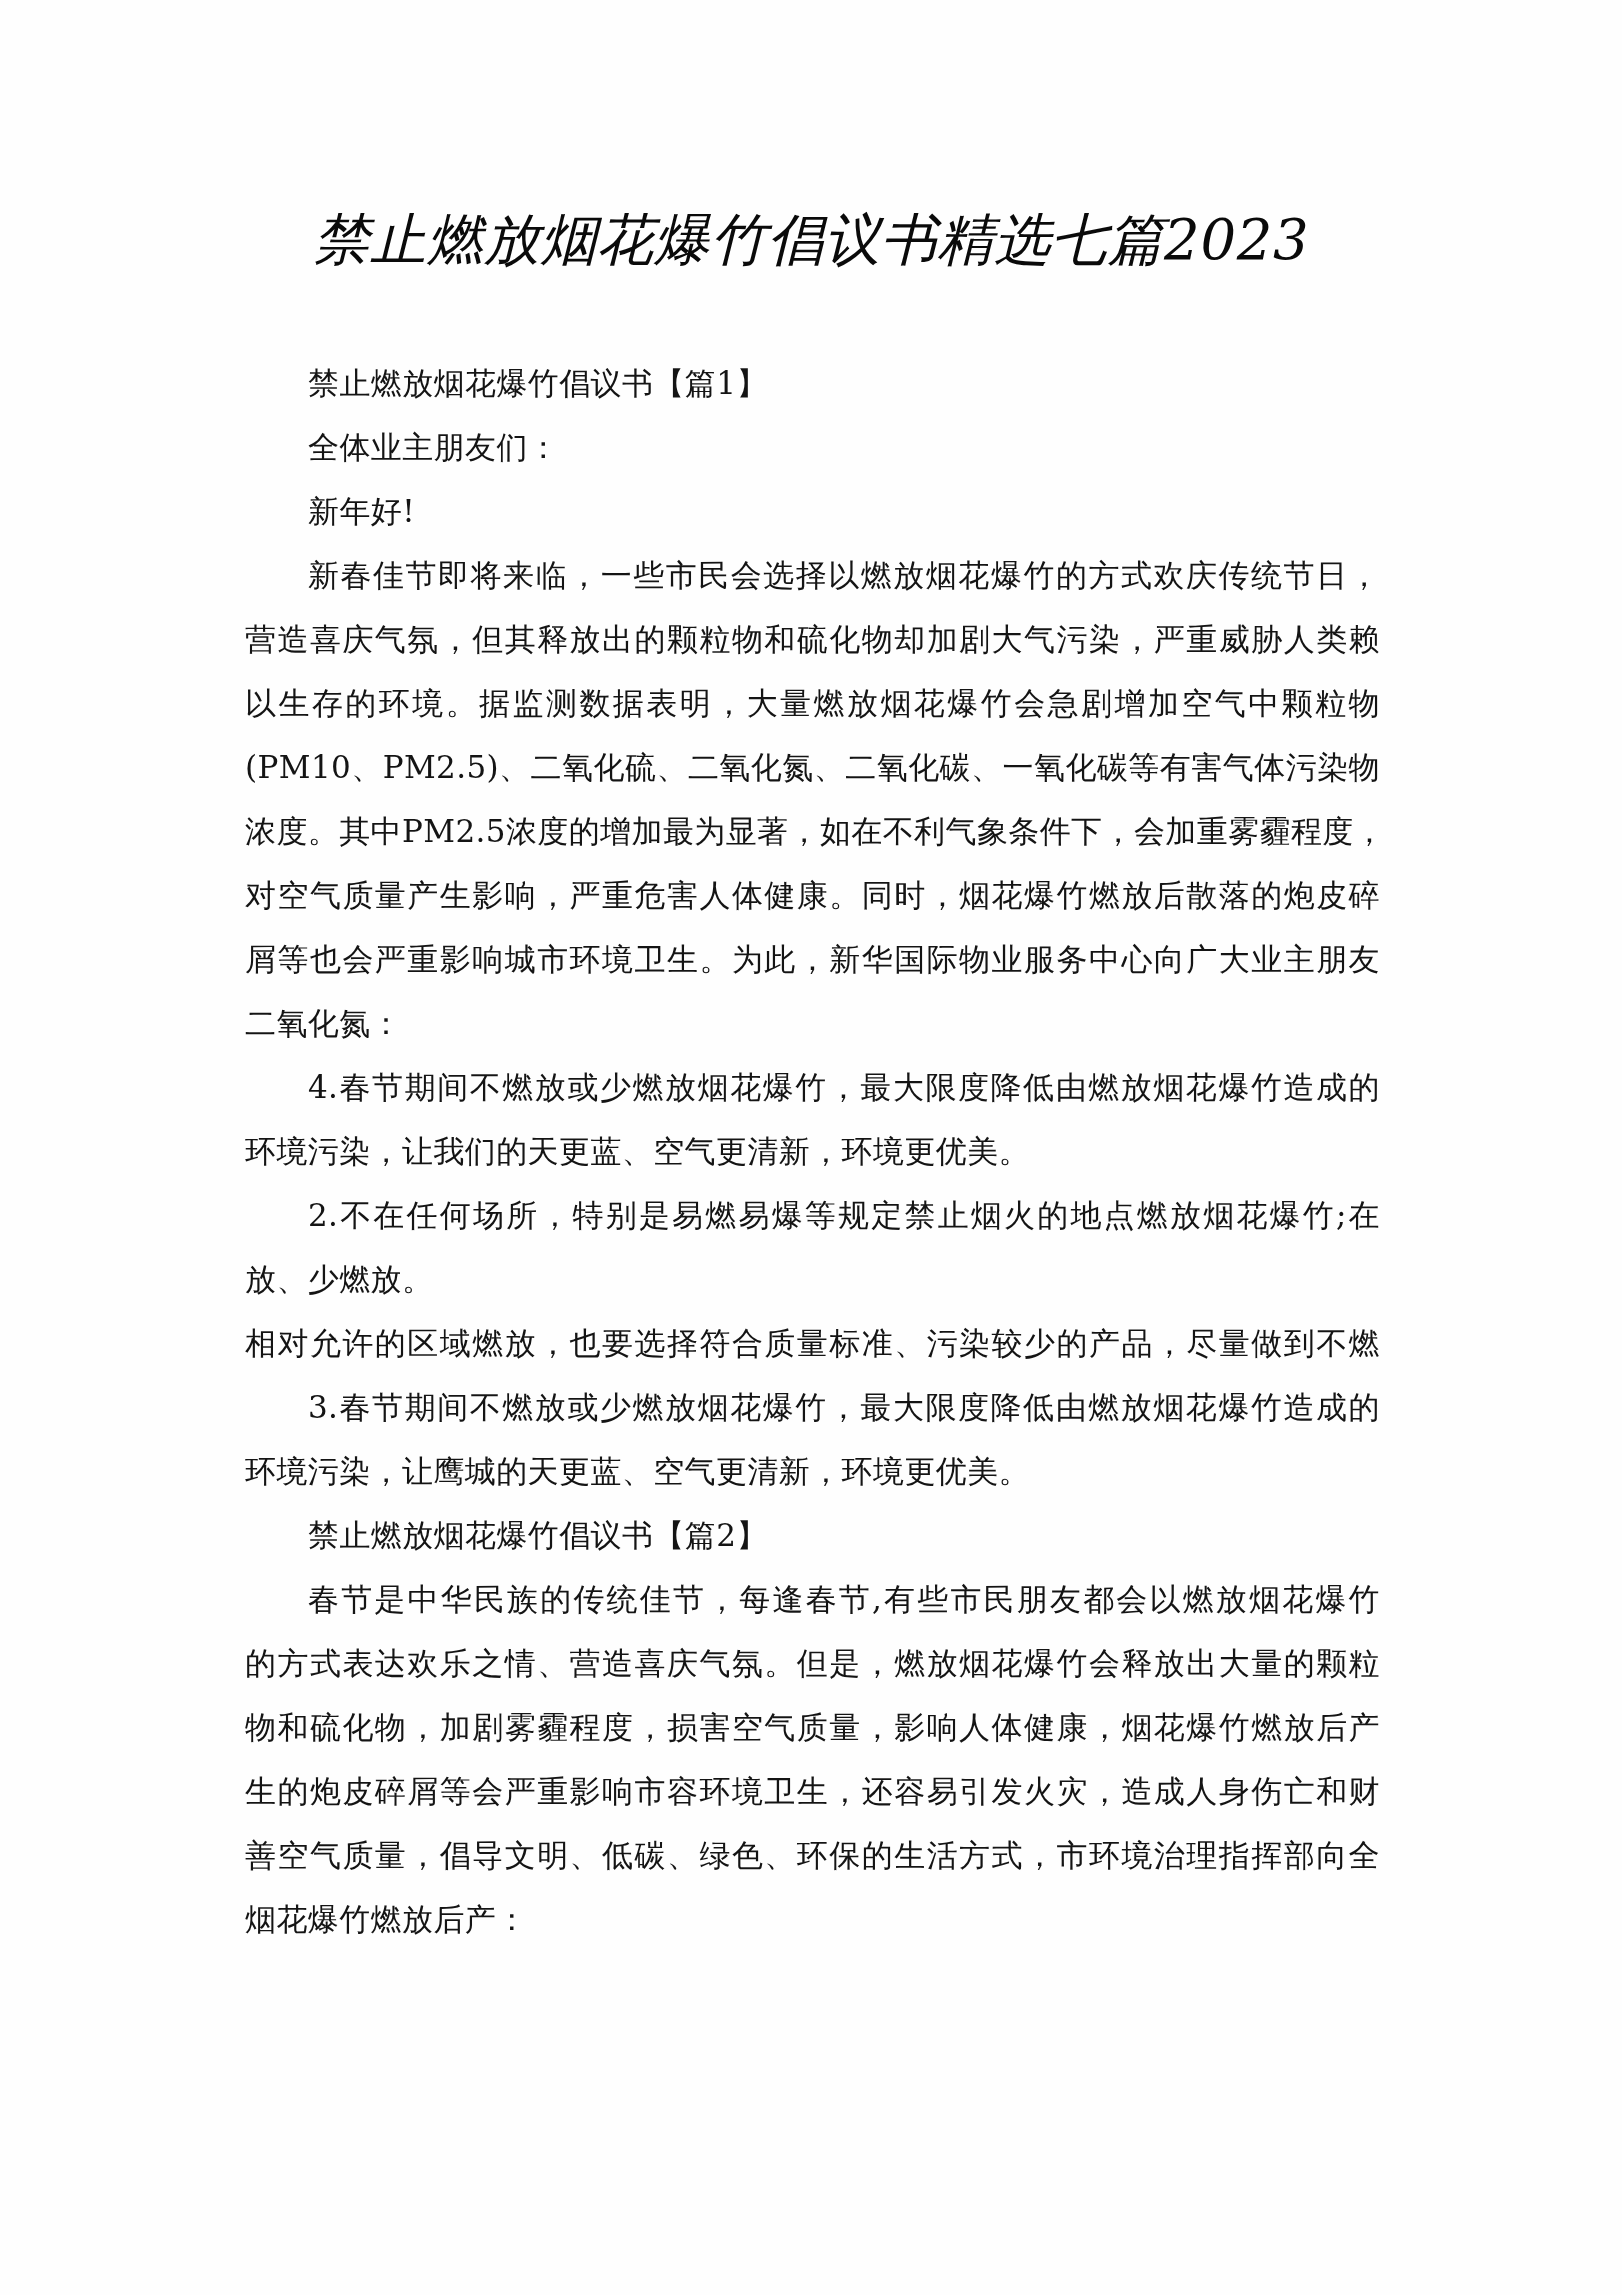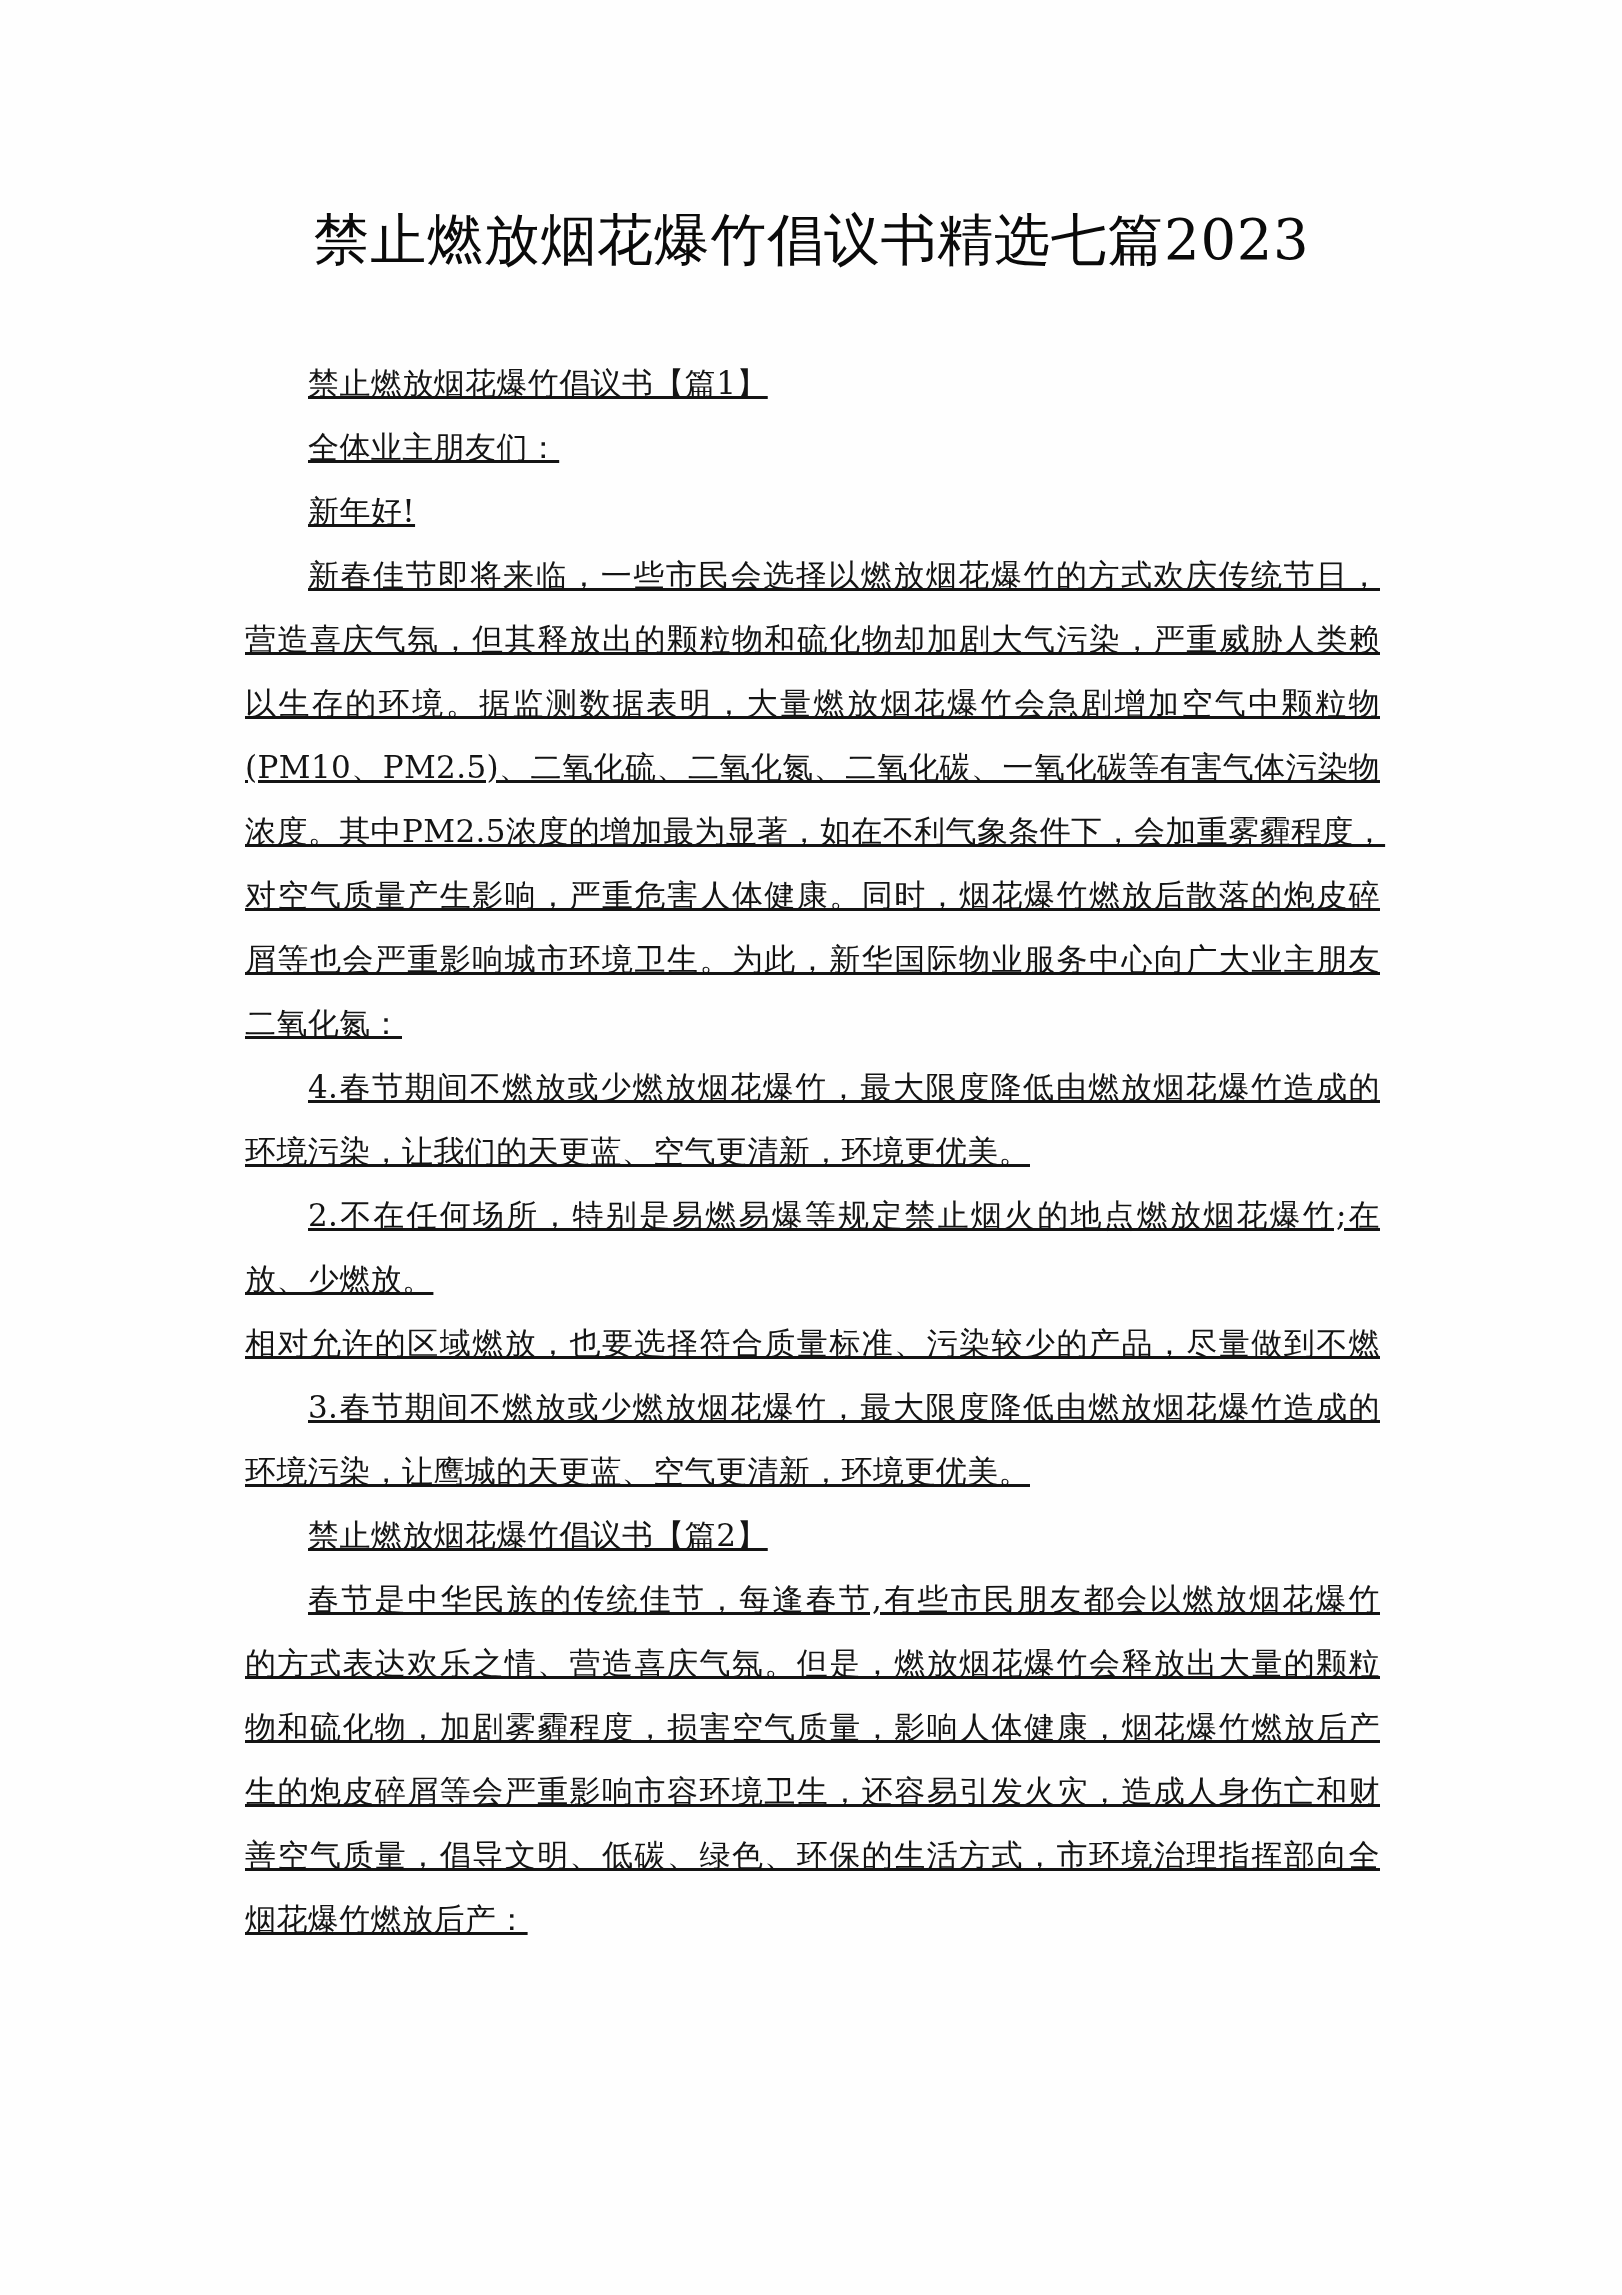--- a/index.html
+++ b/index.html
@@ -5,26 +5,26 @@
   html, body { margin: 0; padding: 0; background: #ffffff; }
   body {
     width: 1623px; height: 2295px; position: relative; overflow: hidden;
     font-family: "DejaVu Serif", "Liberation Serif", serif;
     color: #111111;
   }
   .page { position: absolute; left: 0; top: 0; width: 1623px; height: 2295px; background: #fefefe; }
   .title {
     position: absolute; left: 0; width: 1623px; top: 204px;
     text-align: center; font-size: 56px; line-height: 72px; letter-spacing: 0.7px;
-    font-family: "DejaVu Serif", "Liberation Serif", serif; color: #0a0a0a;
+    font-family: "DejaVu Serif", "Liberation Serif", serif; color: #0a0a0a; font-style: italic;
   }
   .body {
     position: absolute; left: 245px; top: 351px; width: 1135px;
     font-size: 31px; line-height: 64px; letter-spacing: 0.4px;
-    text-align: justify; color: #141414; text-decoration: underline;
+    text-align: justify; color: #141414;
   }
   .body p { margin: 0; padding: 0; }
   .body p.indent { text-indent: 63px; }
   .line { display: block; white-space: nowrap; text-align-last: justify; text-align: justify; }
   .line.last { text-align-last: left; }
 </style>
 </head>
 <body>
 
 <div class="page">

